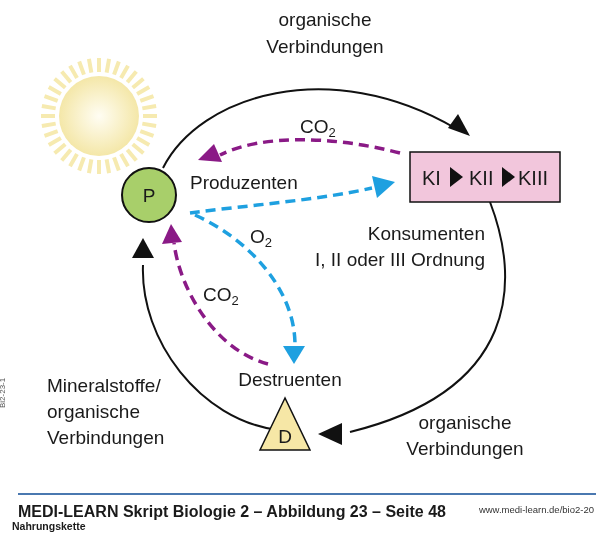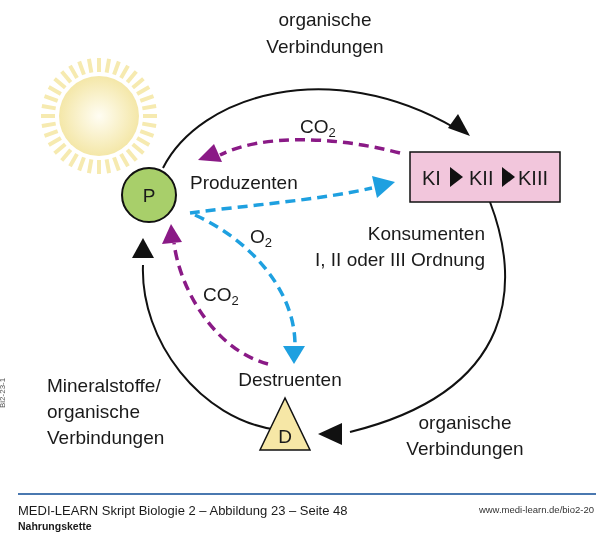--- a/index.html
+++ b/index.html
@@ -2,22 +2,22 @@
 <html><head>
   <meta charset="utf-8">
   <style>
     html, body { margin: 0; padding: 0; background: #ffffff; }
     body { width: 600px; height: 534px; position: relative; overflow: hidden;
            font-family: "Liberation Sans", sans-serif; }
     #diagram { position: absolute; left: 0; top: 0; width: 600px; height: 534px; }
     .lbl { font-family: "Liberation Sans", sans-serif; font-size: 19px; fill: #1a1a1a; }
     .lbl-big { font-size: 20px; }
     .sub { font-size: 13px; }
-    .footer-title { position: absolute; left: 18px; top: 503px; font-size: 13px; font-weight: normal; color: #1a1a1a; }
-    .footer-sub { position: absolute; left: 18px; top: 520px; font-size: 10.5px; font-weight: bold; color: #1a1a1a; }
+    .footer-title { position: absolute; left: 18px; top: 503px; font-size: 16px; font-weight: bold; color: #1a1a1a; }
+    .footer-sub { position: absolute; left: 12px; top: 520px; font-size: 10.5px; font-weight: bold; color: #1a1a1a; }
     .footer-url { position: absolute; right: 6px; top: 504px; font-size: 9.5px; color: #333; }
     .footer-line { position: absolute; left: 18px; top: 493px; width: 578px; height: 2px; background: #4a78b0; }
     .side-id { position: absolute; left: -2px; top: 408px; font-size: 8px; color: #555;
                transform: rotate(-90deg); transform-origin: left top; white-space: nowrap; }
   </style>
 </head>
 <body>
 
 <svg id="diagram" viewBox="0 0 600 534" xmlns="http://www.w3.org/2000/svg">
   <defs>

